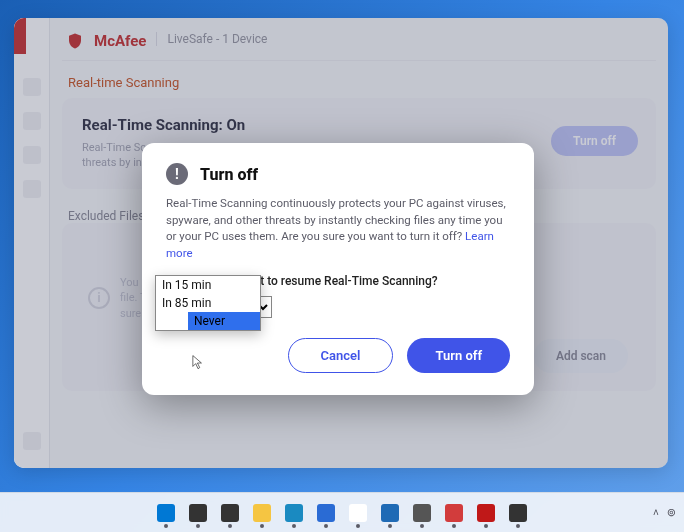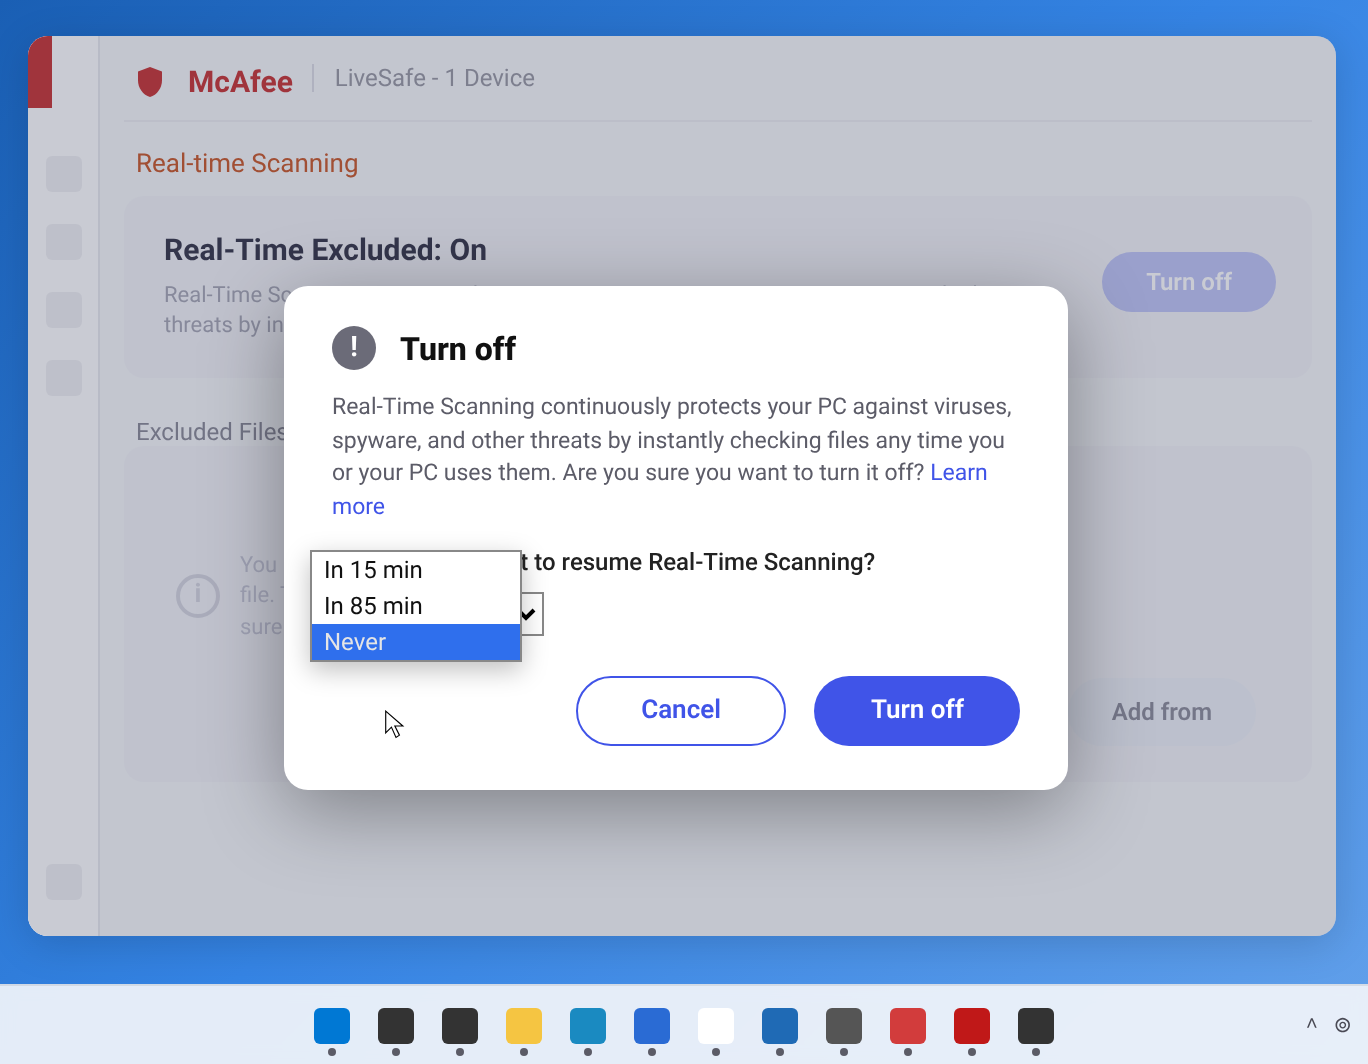--- a/index.html
+++ b/index.html
@@ -82,21 +82,21 @@
     cursor:pointer;
   }
 
   
   .dropdown {
     position:absolute; left:155px; top:275px; width:106px;
     background:#fff; border:1px solid #888; font-size:12px;
     box-shadow:0 4px 12px rgba(0,0,0,.25);
   }
   .dropdown .opt { padding:2px 6px; color:#111; cursor:default; }
-  .dropdown .opt.selected { background:#2f6fed; color:#e5e5e5; }
+  .dropdown .opt.selected { background:#2f6fed; color:#000000;margin-left:32px; }
 
   .cursor-arrow {
     position:absolute; left:192px; top:355px; width:12px; height:16px;
     pointer-events:none;
   }
 
   
   .taskbar {
     position:absolute; left:0; bottom:0; width:100%; height:40px;
     background:rgba(243,245,250,.92); backdrop-filter:blur(4px);
@@ -128,34 +128,34 @@
       <svg class="shield-ico" viewBox="0 0 24 24">
         <path fill="currentColor" d="M12 2 4 5v6c0 5 3.4 9.7 8 11 4.6-1.3 8-6 8-11V5l-8-3z"></path>
       </svg>
       <span class="brand">McAfee</span>
       <span class="brand-sub">LiveSafe - 1 Device</span>
     </div>
 
     <div class="section-title">Real-time Scanning</div>
 
     <div class="card">
-      <h3>Real-Time Excluded: On</h3>
+      <h3>Real-Time Scanning: On</h3>
       <p>Real-Time Scanning continuously protects your PC against viruses, spyware, and other threats by instantly checking files any time you or your PC uses them.</p>
       <div class="turnoff-ghost">Turn off</div>
     </div>
 
     <div class="excl-label">Excluded Files</div>
 
     <div class="card" style="min-height:150px;">
       <div class="info-row">
         <div class="info-ico">i</div>
         <div class="hidden-text-row" style="max-width:420px;">You haven't excluded any files from Real-Time Scanning. To exclude a file, click Add file. To check excluded files, you can run a custom scan from the Home page. Not sure if a file is a threat? Submit it to us.</div>
       </div>
       <div class="addfile-row">
-        <div class="addfile-btn">Add from</div>
+        <div class="addfile-btn">Add scan</div>
       </div>
     </div>
   </div>
 
   <div class="dim-overlay"></div>
 </div>
 
 <div class="modal">
   <div class="mhead">
     <div class="exmark">!</div>

